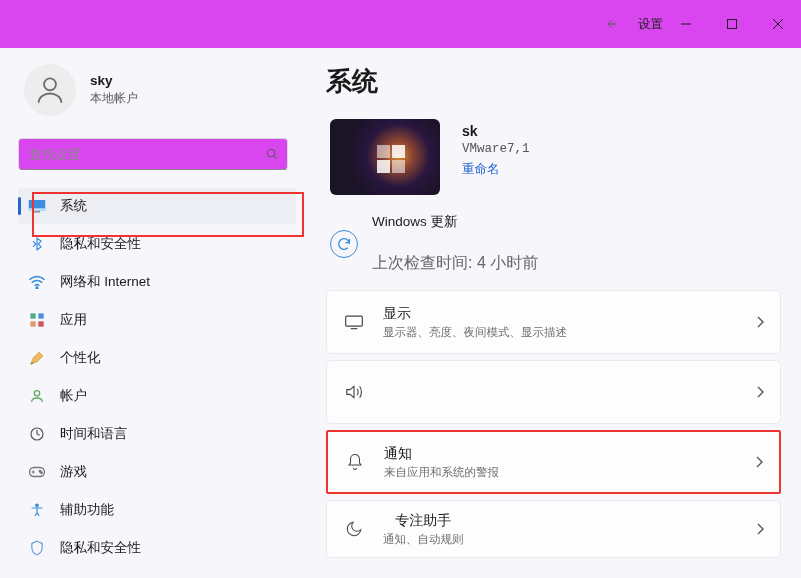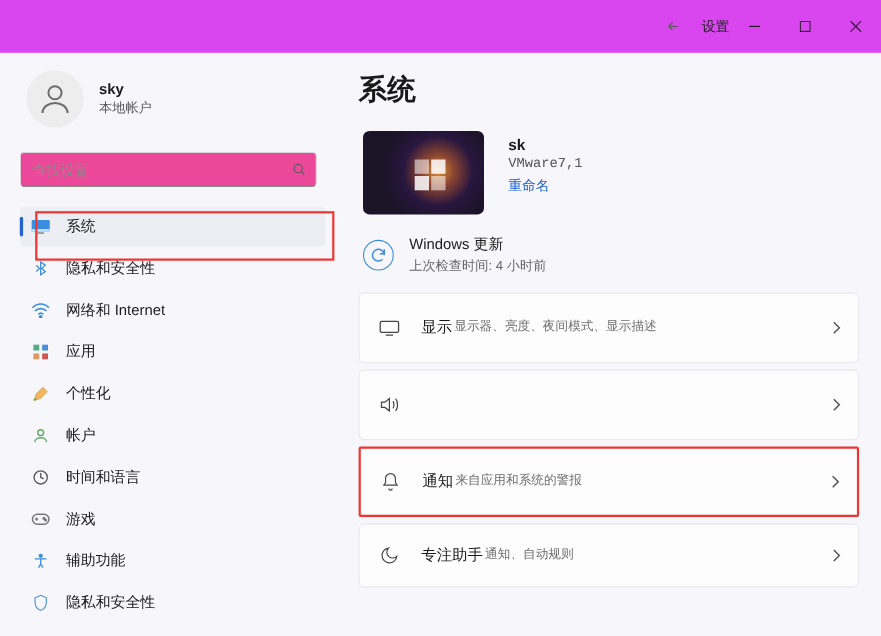--- a/index.html
+++ b/index.html
@@ -39,21 +39,21 @@
   .avatar {
     width: 52px; height: 52px; border-radius: 50%;
     background: #ededed; display: flex; align-items: center; justify-content: center;
     color: #6d6d6d;
   }
   .user-text { display: flex; flex-direction: column; gap: 2px; }
   .user-name { font-weight: 600; font-size: 13.5px; }
   .user-sub { font-size: 12px; color: #5a5a5a; }
   .search-wrap {
     position: relative; height: 32px; margin: 0 8px 14px 0;
-    background: #ec4899; border: 1px solid #d7d7dd; border-bottom: 1.5px solid #8a8a8a;
+    background: #d946ef; border: 1px solid #d7d7dd; border-bottom: 1.5px solid #8a8a8a;
     border-radius: 4px; display: flex; align-items: center;
   }
   .search-input {
     border: none; outline: none; background: transparent;
     flex: 1; padding: 0 10px; font-size: 13px; color: #333;
     font-family: inherit;
   }
   .search-input::placeholder { color: #8a8a8a; }
   .search-icon { position: absolute; right: 8px; color: #555; display: flex; }
   .nav-list { display: flex; flex-direction: column; gap: 2px; }
@@ -90,28 +90,28 @@
   .device-name { font-weight: 600; font-size: 14px; }
   .device-model { color: #555; font-size: 12.5px; font-family: Liberation Mono, monospace;}
   .device-rename { color: #1a5fce; font-size: 12.5px; margin-top: 2px;}
   .update-row { display: flex; align-items: center; gap: 14px; margin-bottom: 16px; padding-left: 4px;}
   .update-icon-wrap {
     width: 28px; height: 28px; border: 1.5px solid #3c8cde; border-radius: 50%;
     display: flex; align-items: center; justify-content: center; color: #3c8cde;
   }
   .update-text { display: flex; flex-direction: column; gap: 2px;}
   .update-title { font-weight: 400; font-size: 13.5px;}
-  .update-sub { color: #666; font-size: 12px;}
+  .update-sub { color: #666; font-size: 16px; margin-top: 20px;}
   .card-list { display: flex; flex-direction: column; gap: 6px;}
   .card {
     height: 64px; background: #fdfdfe; border: 1px solid #e9e9ee; border-radius: 5px;
     display: flex; align-items: center; padding: 0 16px; gap: 18px; position: relative;
   }
   .card-icon { width: 22px; display: flex; align-items: center; justify-content: center; color: #444; flex-shrink: 0;}
-  .card-text { display: flex; flex-direction: row; gap: 2px;}
+  .card-text { display: flex; flex-direction: column; gap: 2px;}
   .card-title { font-size: 14px; color: #1a1a1a;}
   .card-sub { font-size: 11.5px; color: #6e6e6e;}
   .card-chevron { margin-left: auto; color: #555; display: flex;}
   .hl-card { border: 2.5px solid #e33; border-radius: 2px; }
 </style>
 </head>
 <body>
 
 <div class="titlebar">
   <div class="titlebar-left">

